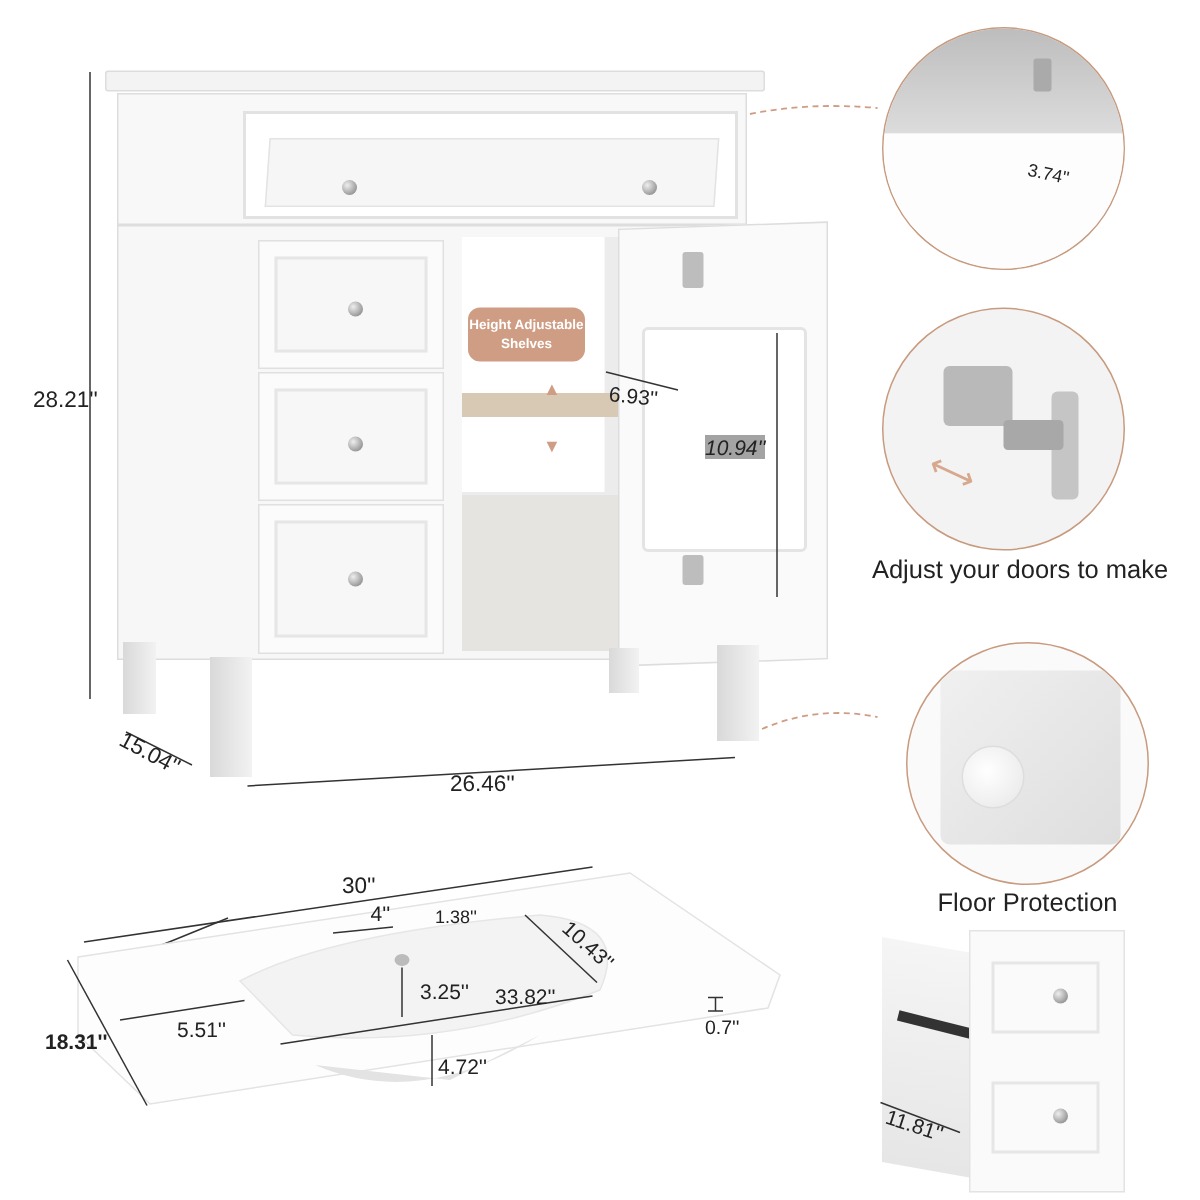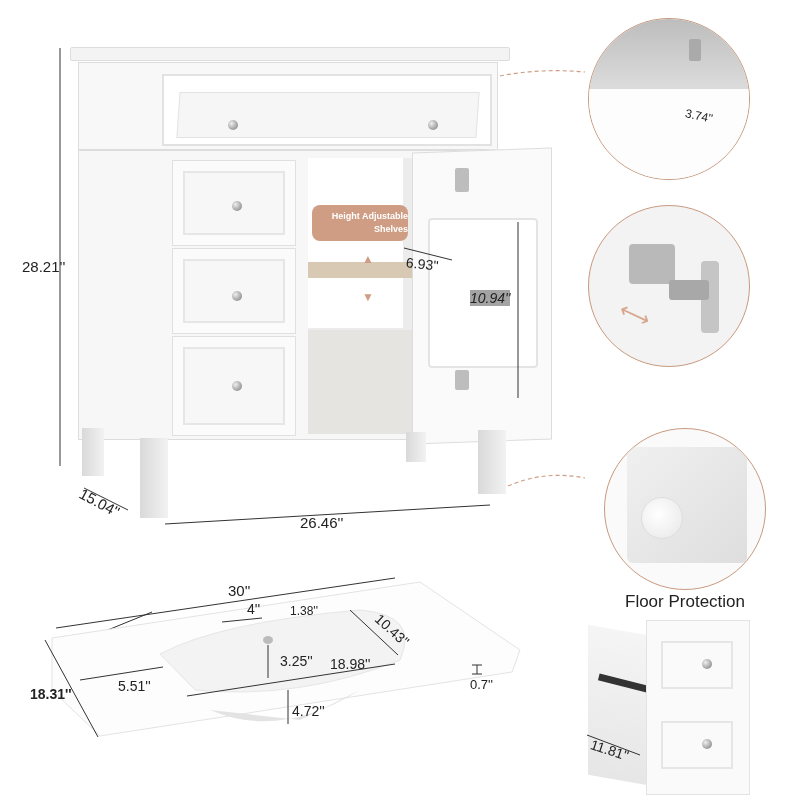--- a/index.html
+++ b/index.html
@@ -19,21 +19,21 @@
   .drawer-panel { position: absolute; left: 10px; top: 10px; right: 10px; bottom: 10px; border: 2px solid #e6e6e6; background: #f7f7f7; }
   .knob { position: absolute; width: 10px; height: 10px; border-radius: 50%; background: radial-gradient(circle at 35% 35%, #eee, #777); }
   .cab-open { left: 308px; top: 158px; width: 122px; height: 276px; background: #ececec; }
   .cab-open-upper { left: 308px; top: 158px; width: 95px; height: 170px; background: #ffffff; }
   .shelf { left: 308px; top: 262px; width: 122px; height: 16px; background: #d8c9b5; }
   .cab-bottom { left: 308px; top: 330px; width: 122px; height: 104px; background: #e6e4e1; }
   .door { left: 412px; top: 150px; width: 140px; height: 292px; background: #fafafa; border: 1px solid #ddd; transform: skewY(-2deg); }
   .door-rack { left: 428px; top: 218px; width: 110px; height: 150px; background: #ffffff; border: 2px solid #e4e4e4; border-radius: 4px; }
   .leg { position: absolute; background: linear-gradient(90deg, #d9d9d9, #f2f2f2); }
 
-  .pill { left: 312px; top: 205px; width: 96px; height: 36px; background: #cf9d83; border-radius: 8px; color: #fff; font-size: 9px; font-weight: bold; text-align: right; line-height: 13px; padding-top: 5px; }
+  .pill { left: 312px; top: 205px; width: 78px; height: 36px; background: #cf9d83; border-radius: 8px; color: #fff; font-size: 9px; font-weight: bold; text-align: center; line-height: 13px; padding-top: 5px; }
 
   
   .circle { position: absolute; width: 162px; height: 162px; border-radius: 50%; border: 1.5px solid #c89a7e; overflow: hidden; background: #f3f3f3; }
   .caption { position: absolute; font-size: 17px; text-align: center; color: #222; line-height: 24px; }
   .drawers2 { left: 588px; top: 620px; width: 170px; height: 175px; }
 </style>
 </head>
 <body>
 
 <div class="abs">
@@ -111,20 +111,21 @@
   <div class="dim" style="left:96px;top:90px;font-size:12px;transform:rotate(12deg);">3.74''</div>
 </div>
 
 <div class="circle" style="left:588px;top:205px;">
   <div class="abs" style="left:40px;top:38px;width:46px;height:40px;background:#b9b9b9;border-radius:4px;"></div>
   <div class="abs" style="left:112px;top:55px;width:18px;height:72px;background:#c5c5c5;border-radius:4px;"></div>
   <div class="abs" style="left:80px;top:74px;width:40px;height:20px;background:#a8a8a8;border-radius:3px;"></div>
   <div class="abs" style="left:30px;top:96px;color:#d8a88e;font-size:22px;transform:rotate(25deg);">⟷</div>
 </div>
 <div class="caption" style="left:560px;top:368px;width:240px;">
+  <div>Adjust your doors to make</div>
 </div>
 
 <div class="circle" style="left:604px;top:428px;background:#fafafa;">
   <div class="abs" style="left:22px;top:18px;width:120px;height:116px;background:linear-gradient(135deg,#f0f0f0,#dedede);border-radius:6px;"></div>
   <div class="abs" style="left:36px;top:68px;width:42px;height:42px;border-radius:50%;background:radial-gradient(circle at 40% 40%,#ffffff,#e6e6e6);border:1px solid #ddd;"></div>
 </div>
 <div class="caption" style="left:600px;top:590px;width:170px;">Floor Protection</div>
 
 <svg width="800" height="800" style="left:0;top:0;">
   <polygon points="52,638 420,582 520,650 512,672 100,736 52,690" fill="#fdfdfd" stroke="#e3e3e3"></polygon>
@@ -144,21 +145,21 @@
     <line x1="477" y1="665" x2="477" y2="674"></line>
     <line x1="472" y1="674" x2="482" y2="674"></line>
   </g>
 </svg>
 <div class="dim dim-lg" style="left:228px;top:582px;">30''</div>
 <div class="dim" style="left:30px;top:686px;font-weight:bold;">18.31''</div>
 <div class="dim" style="left:247px;top:601px;">4''</div>
 <div class="dim" style="left:290px;top:604px;font-size:12px;">1.38''</div>
 <div class="dim" style="left:372px;top:622px;transform:rotate(42deg);">10.43''</div>
 <div class="dim" style="left:280px;top:653px;">3.25''</div>
-<div class="dim" style="left:330px;top:656px;">18.98''</div>
+<div class="dim" style="left:330px;top:656px;">33.82''</div>
 <div class="dim" style="left:118px;top:678px;">5.51''</div>
 <div class="dim" style="left:470px;top:677px;font-size:13px;">0.7''</div>
 <div class="dim" style="left:292px;top:703px;">4.72''</div>
 
 <div class="abs drawers2">
   <div class="abs" style="left:0;top:10px;width:60px;height:150px;background:linear-gradient(#f5f5f5,#e6e6e6);transform:skewY(10deg);"></div>
   <div class="abs" style="left:10px;top:60px;width:54px;height:7px;background:#333;transform:rotate(14deg);"></div>
   <div class="abs" style="left:58px;top:0;width:104px;height:175px;background:#fafafa;border:1px solid #e3e3e3;">
     <div class="abs" style="left:14px;top:20px;width:72px;height:48px;border:2px solid #e6e6e6;"></div>
     <div class="knob" style="left:55px;top:38px;"></div>

